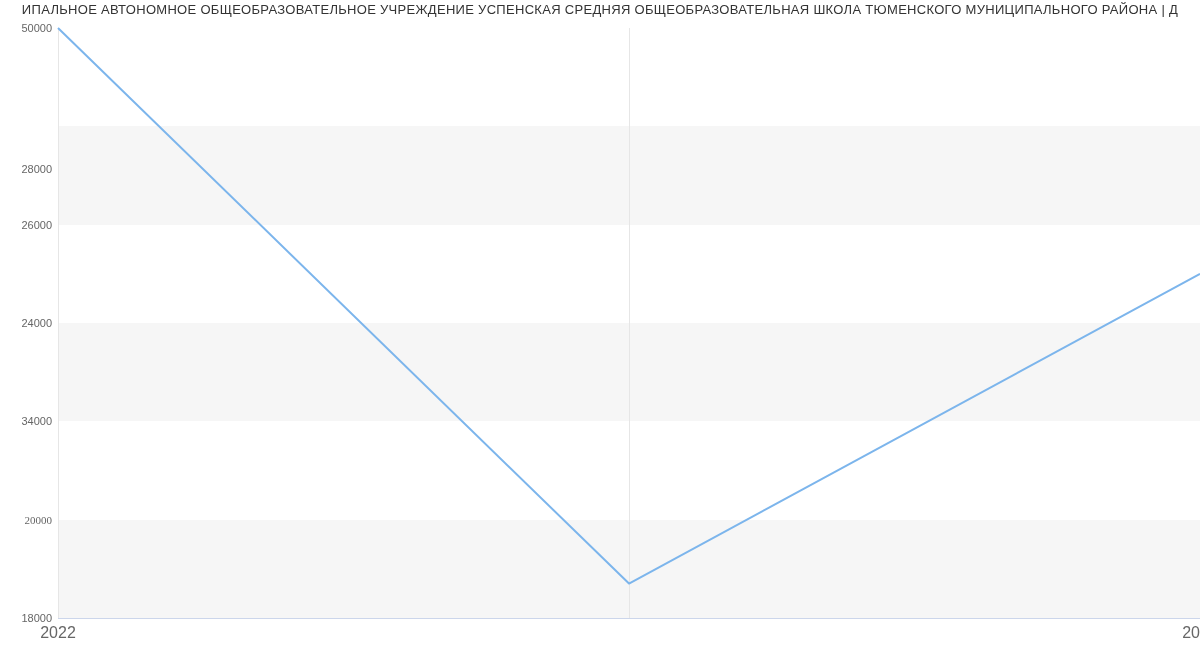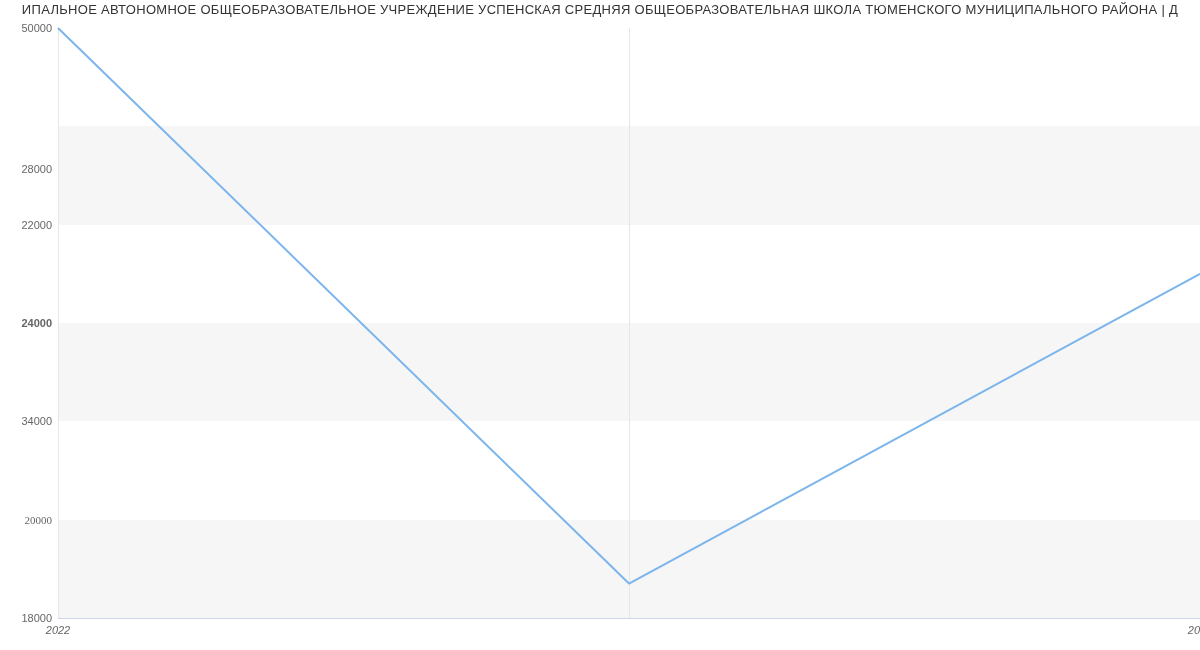--- a/index.html
+++ b/index.html
@@ -54,23 +54,22 @@
     transform: translateY(-50%);
     font-size: 11px;
     color: #666666;
     white-space: nowrap;
   }
   .x-tick {
     position: absolute;
     top: 100%;
     padding-top: 6px;
     transform: translateX(-50%);
-    font-size: 11px;
+    font-size: 16px;
     color: #666666;
-    font-style: italic;
   }
   svg.series {
     position: absolute;
     left: 0;
     top: 0;
     width: 100%;
     height: 100%;
     overflow: visible;
   }
   svg.series polyline {
@@ -93,20 +92,20 @@
   <div class="gridline-v" style="left: 0%;"></div>
     <div class="gridline-v" style="left: 50%;"></div>
     <svg class="series" viewBox="0 0 1000 1000" preserveAspectRatio="none">
     <polyline points="0.00,0.00 500.00,941.67 1000.00,416.67" vector-effect="non-scaling-stroke"></polyline>
   </svg>
   <div class="axis-line" style="left:0;bottom:-1px;width:100%;height:1px;"></div>
   <div class="axis-line" style="left:-1px;top:0;height:100%;width:1px;background:transparent;"></div>
 <div class="y-tick" style="top: 100%; text-align: right;">18000</div>
     <div class="y-tick" style="top: 83.3333%; font-family: Liberation Serif, serif;">20000</div>
     <div class="y-tick" style="top: 66.6667%;">34000</div>
-    <div class="y-tick" style="top: 50%; font-weight: bold;">24000</div>
-    <div class="y-tick" style="top: 33.3333%;">22000</div>
+    <div class="y-tick" style="top: 50%;">24000</div>
+    <div class="y-tick" style="top: 33.3333%;">26000</div>
     <div class="y-tick" style="top: 16.6667%; margin-top: 43px;">28000</div>
     <div class="y-tick" style="top: 0%;">50000</div>
     <div class="x-tick" style="left: 0%;">2022</div>
     <div class="x-tick" style="left: 50%; margin-top: 34px;">2023</div>
     <div class="x-tick" style="left: 100%;">2024</div>
   </div>
 
 </body></html>

